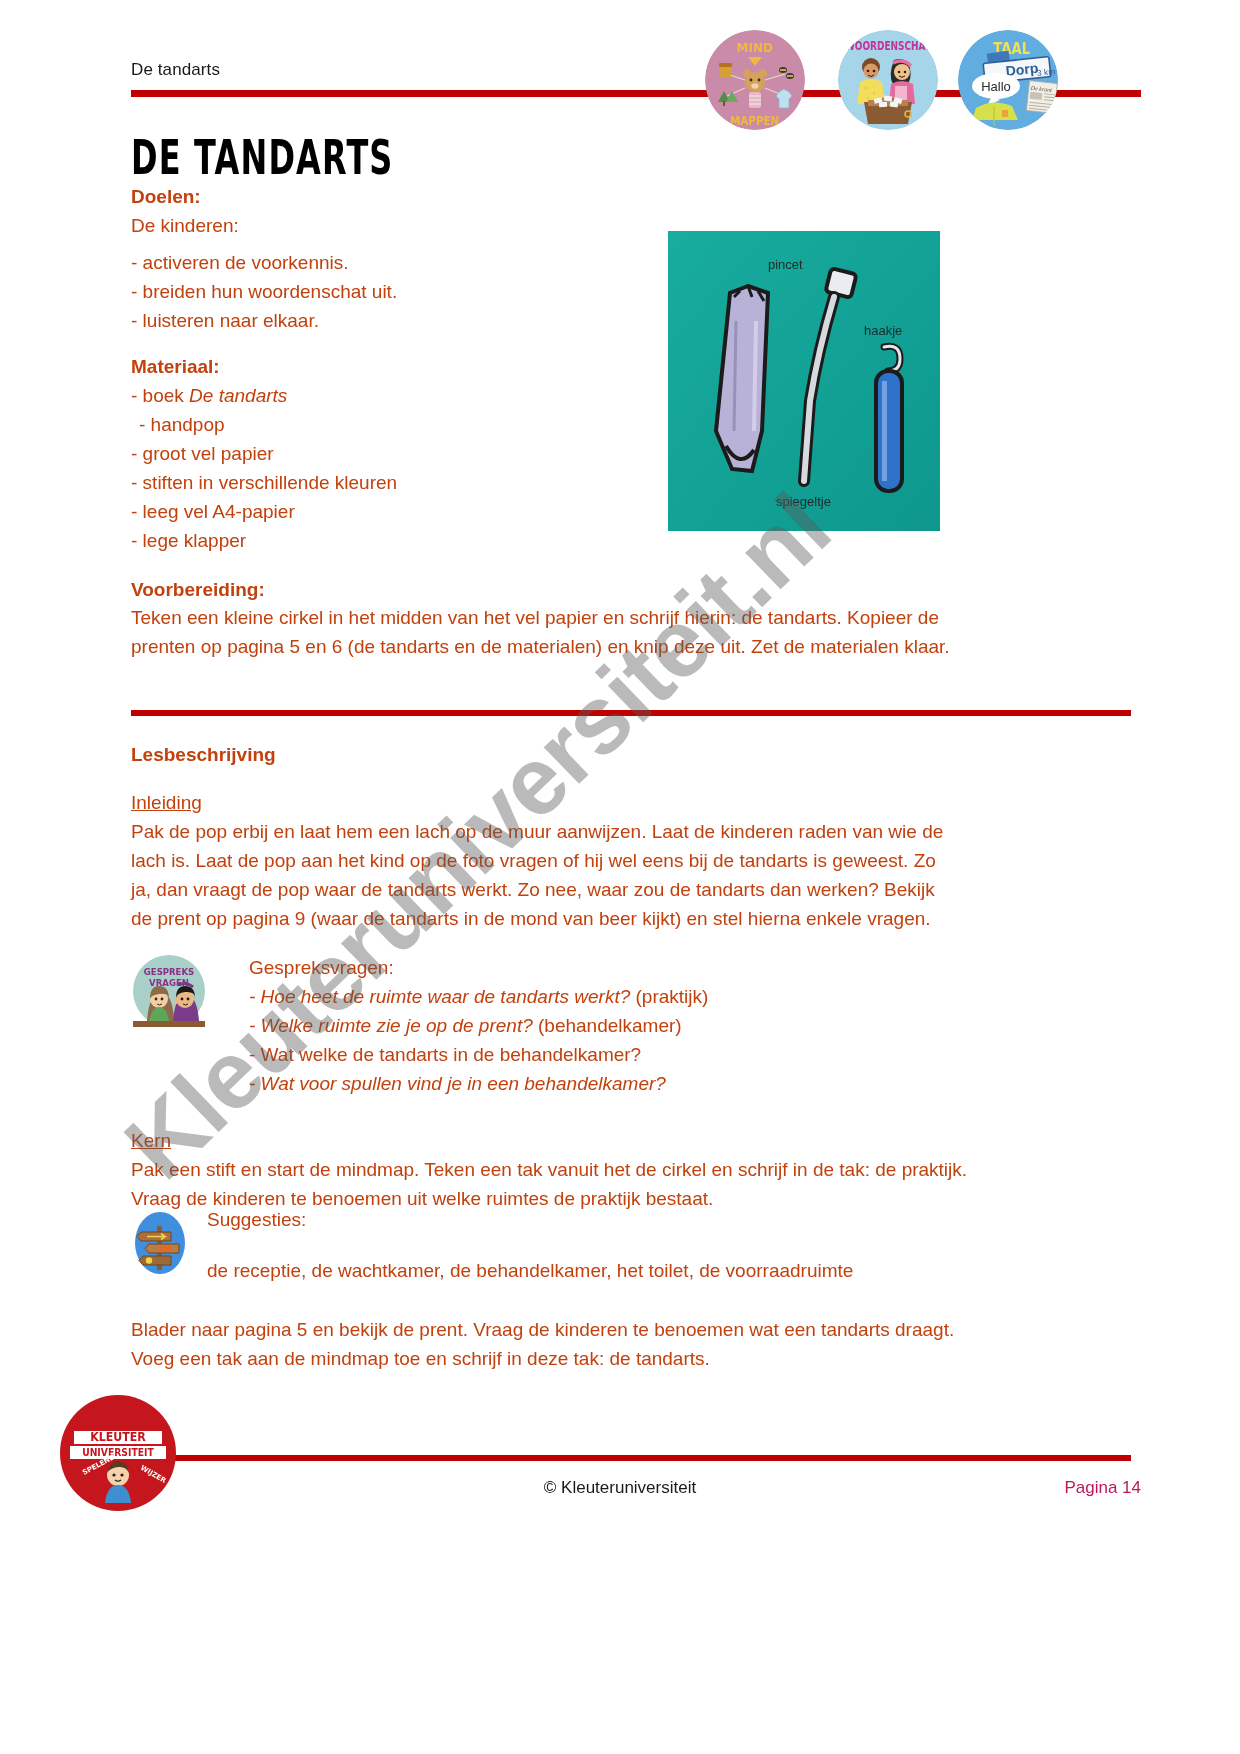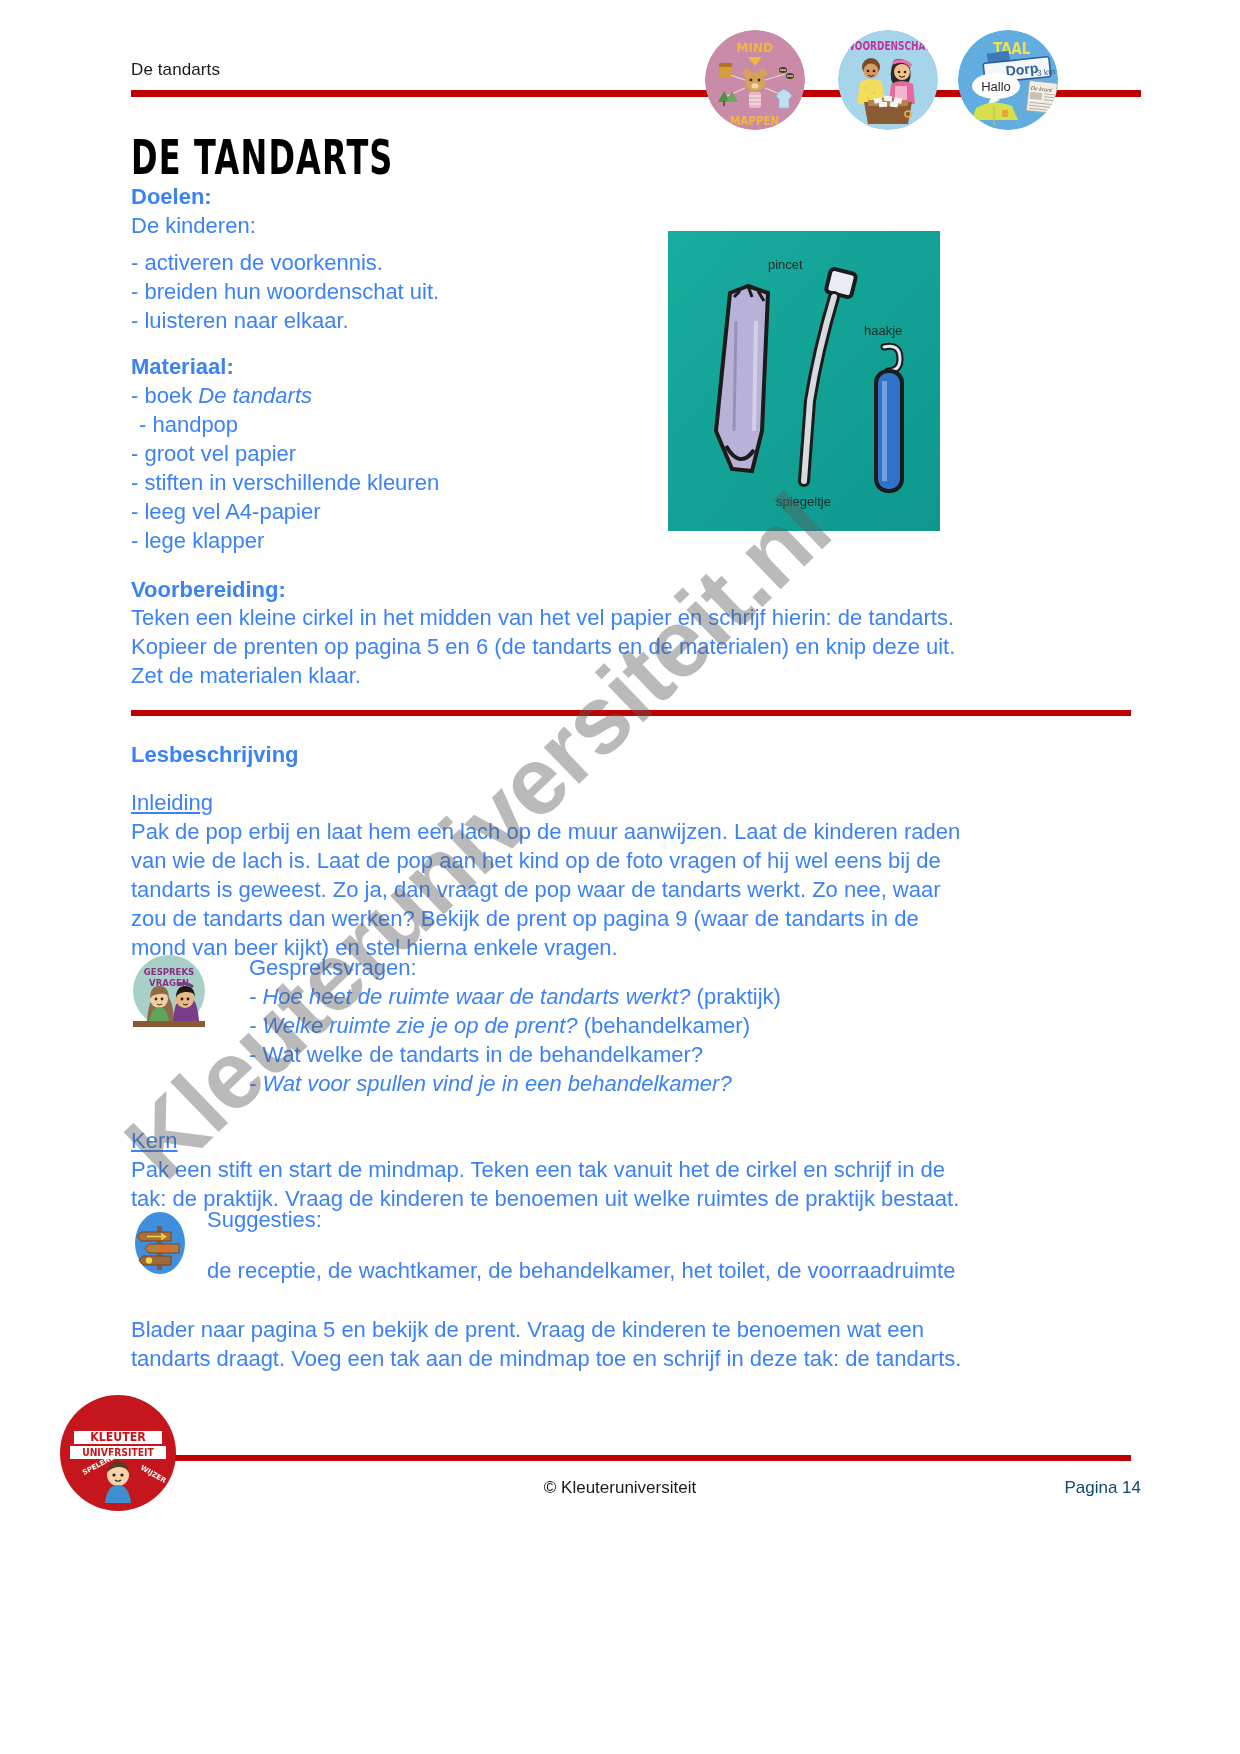--- a/index.html
+++ b/index.html
@@ -43,21 +43,21 @@
     font-family:"DejaVu Sans", sans-serif;
     font-weight:bold;
     font-size:41px;
     letter-spacing:1.5px;
     transform:scaleX(0.78) scaleY(1.18);
     transform-origin:left top;
     color:#000;
   }
 
   
-  .txt { position:absolute; font-size:22px; line-height:29px; color:#3b82f6; }
+  .txt { position:absolute; font-size:19px; line-height:29px; color:#c2410c; }
   .bold { font-weight:bold; }
   .ital { font-style:italic; }
   .uline { text-decoration:underline; }
 
   #doelen-head  { left:131px; top:182px; }
   #doelen-intro { left:131px; top:211px; }
   #doel-1 { left:131px; top:248px; }
   #doel-2 { left:131px; top:277px; }
   #doel-3 { left:131px; top:306px; }
 
@@ -105,21 +105,21 @@
 
   
   #footer-logo { position:absolute; left:60px; top:1395px; width:116px; height:116px; }
   #footer-logo svg { display:block; width:116px; height:116px; }
   #footer-copy {
     position:absolute; left:0; top:1478px; width:1240px;
     text-align:center; font-size:17px; color:#1a1a1a;
   }
   #footer-page {
     position:absolute; right:99px; top:1478px;
-    font-size:17px; color:#0c4a6e;
+    font-size:17px; color:#be185d;
   }
 
   
   #watermark {
     position:absolute; left:0; top:0; width:1240px; height:1754px;
     pointer-events:none;
   }
   #watermark .wm-text {
     position:absolute;
     left:180px; top:1090px;

